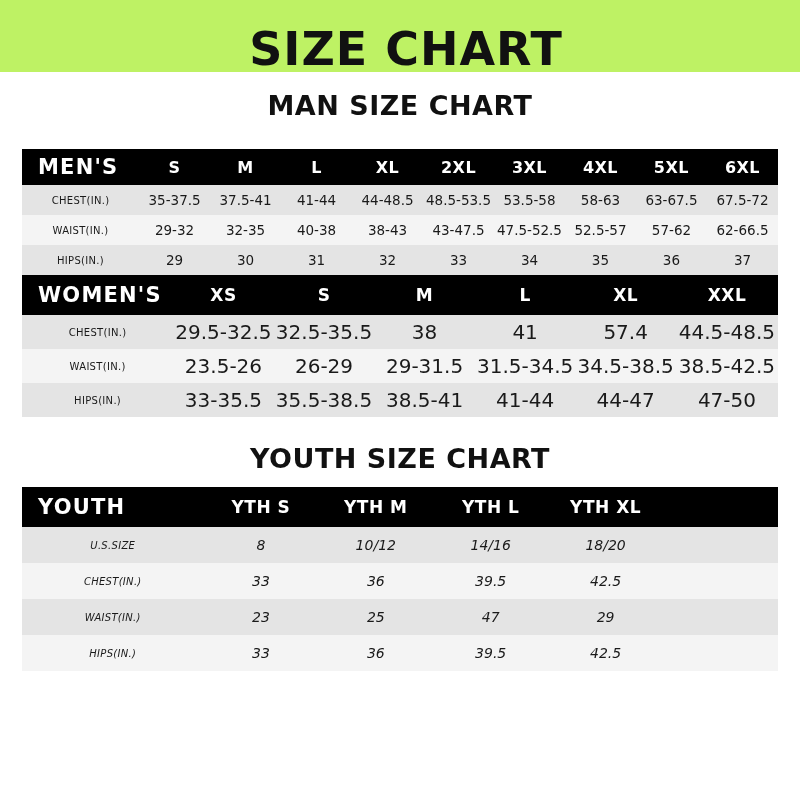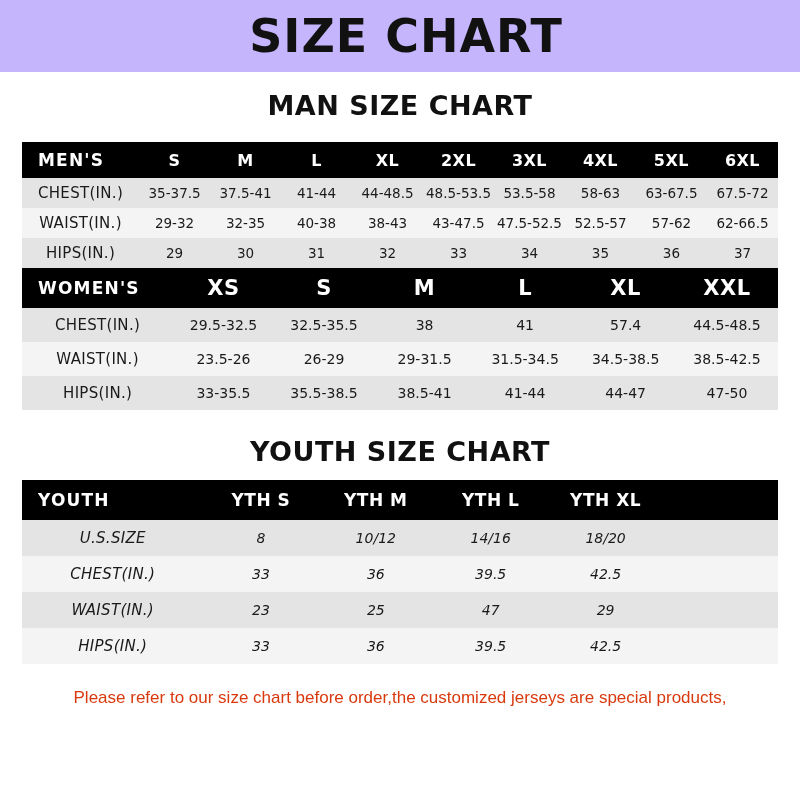--- a/index.html
+++ b/index.html
@@ -16,23 +16,23 @@
   .page {
     position: relative;
     width: 800px;
     height: 800px;
     box-sizing: border-box;
     background: #ffffff;
   }
   
   .banner {
     height: 72px;
-    background: #c4b5fd;
+    background: #bef264;
     display: flex;
-    align-items: center;
+    align-items: flex-end;
     justify-content: center;
     padding-left: 12px;
   }
   .banner-title {
     font-family: "DejaVu Sans", sans-serif;
     font-weight: bold;
     font-size: 46px;
     letter-spacing: 1px;
     color: #111111;
     line-height: 1;
@@ -42,21 +42,21 @@
     box-sizing: border-box;
   }
   .section-title {
     text-align: center;
     font-family: "DejaVu Sans", sans-serif;
     font-weight: bold;
     font-size: 27px;
     color: #111111;
     letter-spacing: 0.5px;
   }
-  .st-man { margin-top: 18px; margin-bottom: 21px; }
+  .st-man { margin-top: 18px; margin-bottom: 28px; }
   .st-women { margin-top: 22px; margin-bottom: 13px; }
   .st-youth { margin-top: 26px; margin-bottom: 13px; text-align: center; }
 
   table.sz {
     width: 100%;
     border-collapse: collapse;
     table-layout: fixed;
   }
   table.sz td, table.sz th {
     text-align: center;
@@ -69,40 +69,40 @@
   table.sz thead th {
     color: #ffffff;
     font-weight: bold;
     height: 34px;
     font-size: 16px;
     letter-spacing: 0.5px;
   }
   table.sz thead th.rowlabel {
     text-align: left;
     padding-left: 16px;
-    font-size: 17px;
+    font-size: 21px;
     letter-spacing: 1.2px;
   }
   table.sz tbody td {
     height: 28px;
     font-size: 13.5px;
     color: #1a1a1a;
   }
   table.sz tbody tr.odd td { background: #e4e4e4; }
   table.sz tbody tr.even td { background: #f4f4f4; }
   table.sz tbody td.rowlabel {
     color: #1a1a1a;
-    font-size: 15px;
+    font-size: 10px;
     letter-spacing: 0.3px;
   }
   
   table.youth thead th { height: 38px; font-size: 17px; text-align: center; }
   table.youth tbody td { height: 34px; font-size: 14px; font-style: italic; }
-  table.women thead th { height: 38px; font-size: 21px; }
-  table.women tbody td { height: 32px; font-size: 14px; }
+  table.women thead th { height: 38px; font-size: 17px; }
+  table.women tbody td { height: 32px; font-size: 20px; }
 
   .footer-note {
     margin-top: 22px;
     padding: 0 18px;
     text-align: center;
     color: #d83a0e;
     font-family: "Liberation Sans", sans-serif;
     font-size: 17px;
     line-height: 1.45;
   }
@@ -289,17 +289,16 @@
           <td>33</td>
           <td>36</td>
           <td>39.5</td>
           <td>42.5</td>
           <td></td>
         </tr>
       </tbody>
     </table>
 
     <div class="footer-note">
-      <div>Please refer to our size chart before order,the customized jerseys are special products,</div>
     </div>
 
   </div>
 </div>
 
 </body></html>

